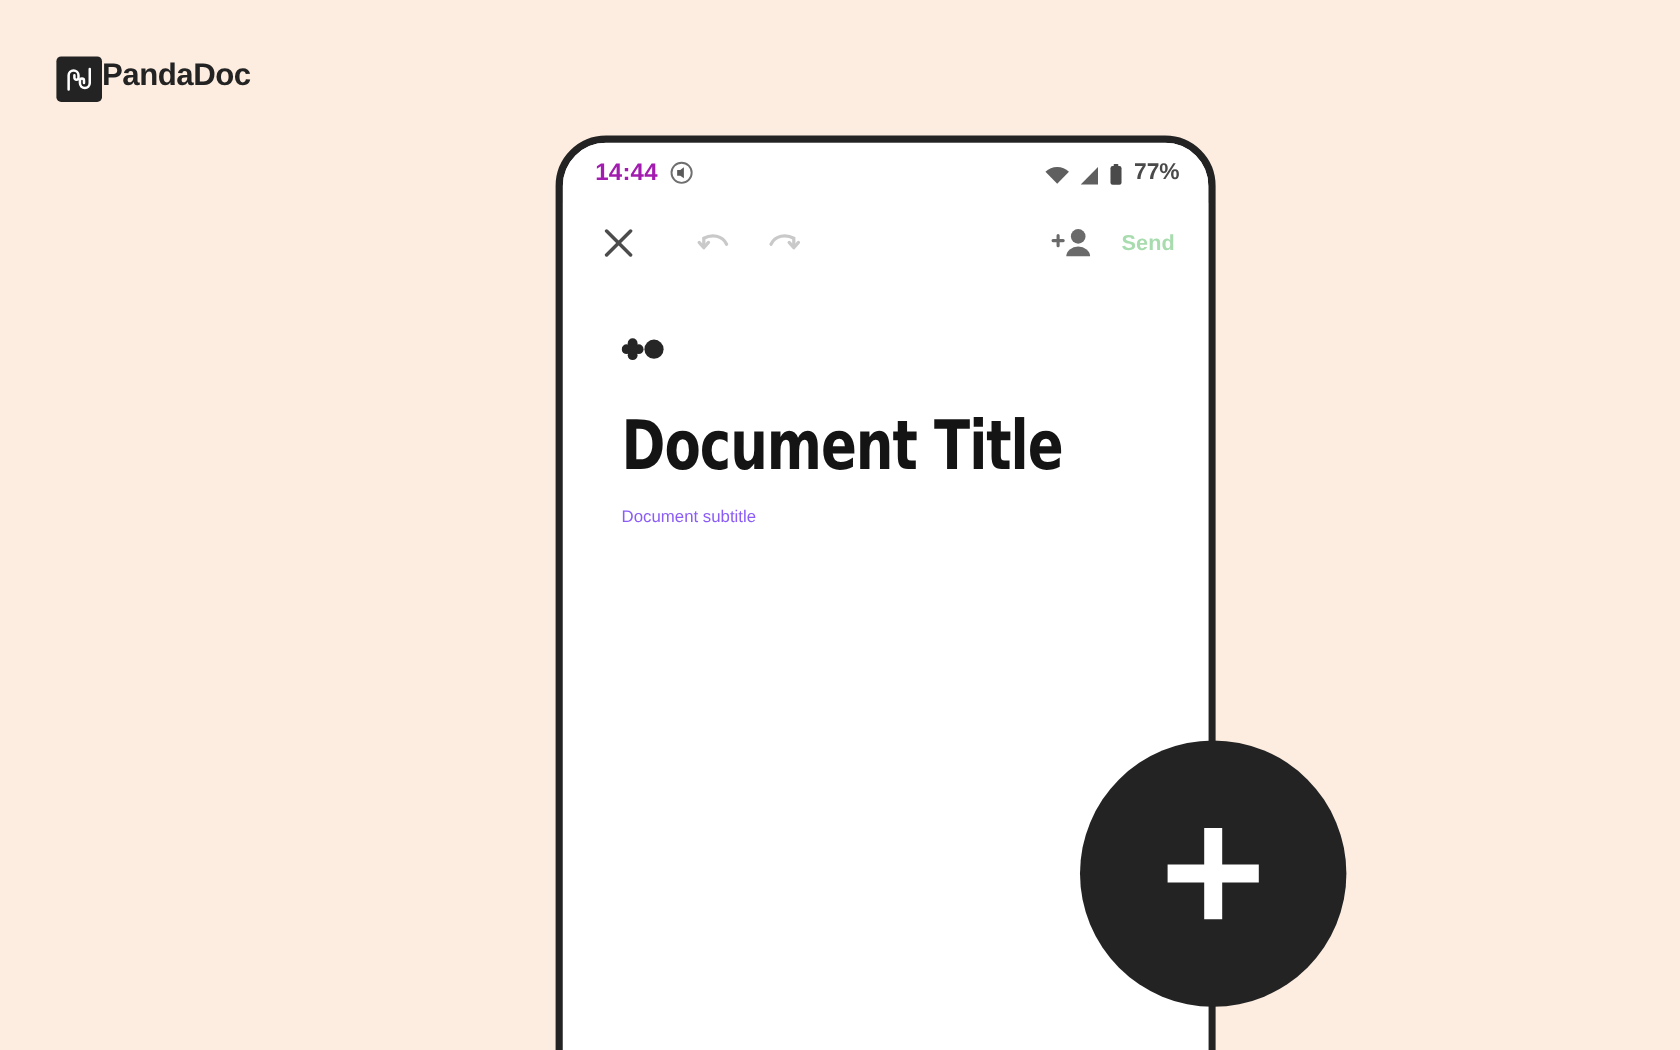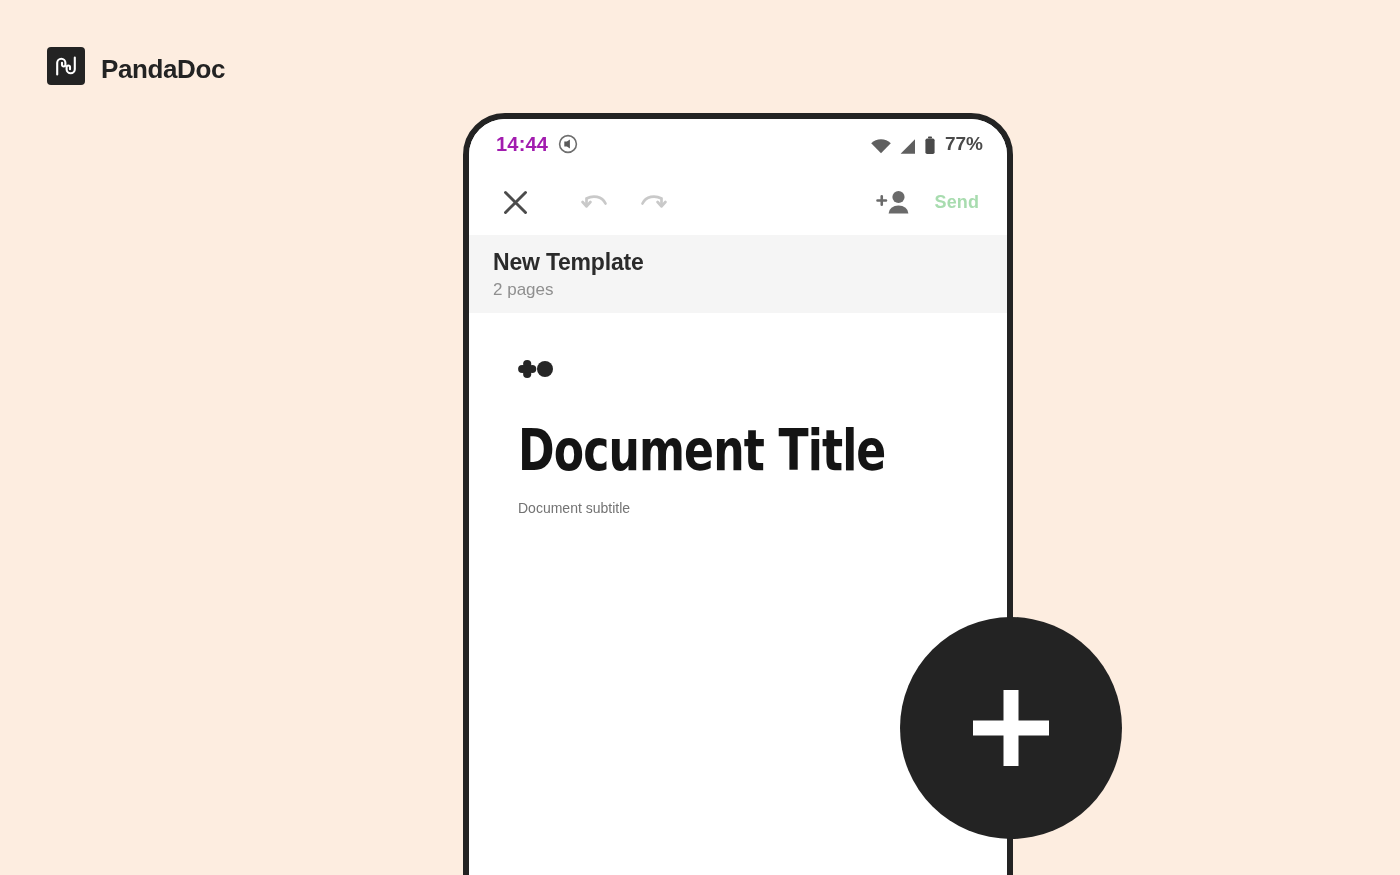--- a/index.html
+++ b/index.html
@@ -8,21 +8,21 @@
     background:#FDEDE0;
     font-family:"Liberation Sans", sans-serif;
     overflow:hidden;
     position:relative;
   }
 
   
   .brand {
     position:absolute;
     left:47px; top:47px;
-    display:flex; align-items:flex-end; gap:16px;
+    display:flex; align-items:flex-start; gap:0;
   }
   .brand-mark {
     width:38px; height:38px;
     background:#232323;
     border-radius:4px;
     display:flex; align-items:center; justify-content:center;
   }
   .brand-mark svg { display:block; }
   .brand-name {
     font-size:26px;
@@ -123,21 +123,21 @@
     font-weight:bold;
     color:#141414;
     letter-spacing:-1px;
     margin-top:43px;
     line-height:1;
     transform:scaleX(0.86);
     transform-origin:left center;
   }
   .doc-h2 {
     font-size:14px;
-    color:#737373;
+    color:#8b5cf6;
     margin-top:21px;
   }
 
   
   .fab {
     position:absolute;
     left:900px; top:617px;
     width:222px; height:222px;
     border-radius:50%;
     background:#232323;
@@ -218,24 +218,20 @@
       <div class="tb-btn">
         <svg width="34" height="27" viewBox="0 0 34 27">
           <path d="M1.5 11.5 H10 M5.75 7.25 V15.75" stroke="#6a6a6a" stroke-width="2.6" stroke-linecap="round"></path>
           <circle cx="22.5" cy="8" r="6.1" fill="#6a6a6a"></circle>
           <path d="M12.6 24.5 a9.9 8 0 0 1 19.8 0 z" fill="#6a6a6a"></path>
         </svg>
       </div>
       <div class="tb-send">Send</div>
     </div>
 
-    <div class="doc-header">
-      <div class="doc-title">New Template</div>
-      <div class="doc-sub">2 pages</div>
-    </div>
 
     <div class="page">
       <div class="page-logo">
         <svg width="38" height="20" viewBox="0 0 38 20">
           <g fill="#262626">
             <circle cx="9.2" cy="5.0" r="4.1"></circle>
             <circle cx="9.2" cy="15.0" r="4.1"></circle>
             <circle cx="4.2" cy="10.0" r="4.1"></circle>
             <circle cx="14.2" cy="10.0" r="4.1"></circle>
             <rect x="5.4" y="6.2" width="7.6" height="7.6"></rect>

